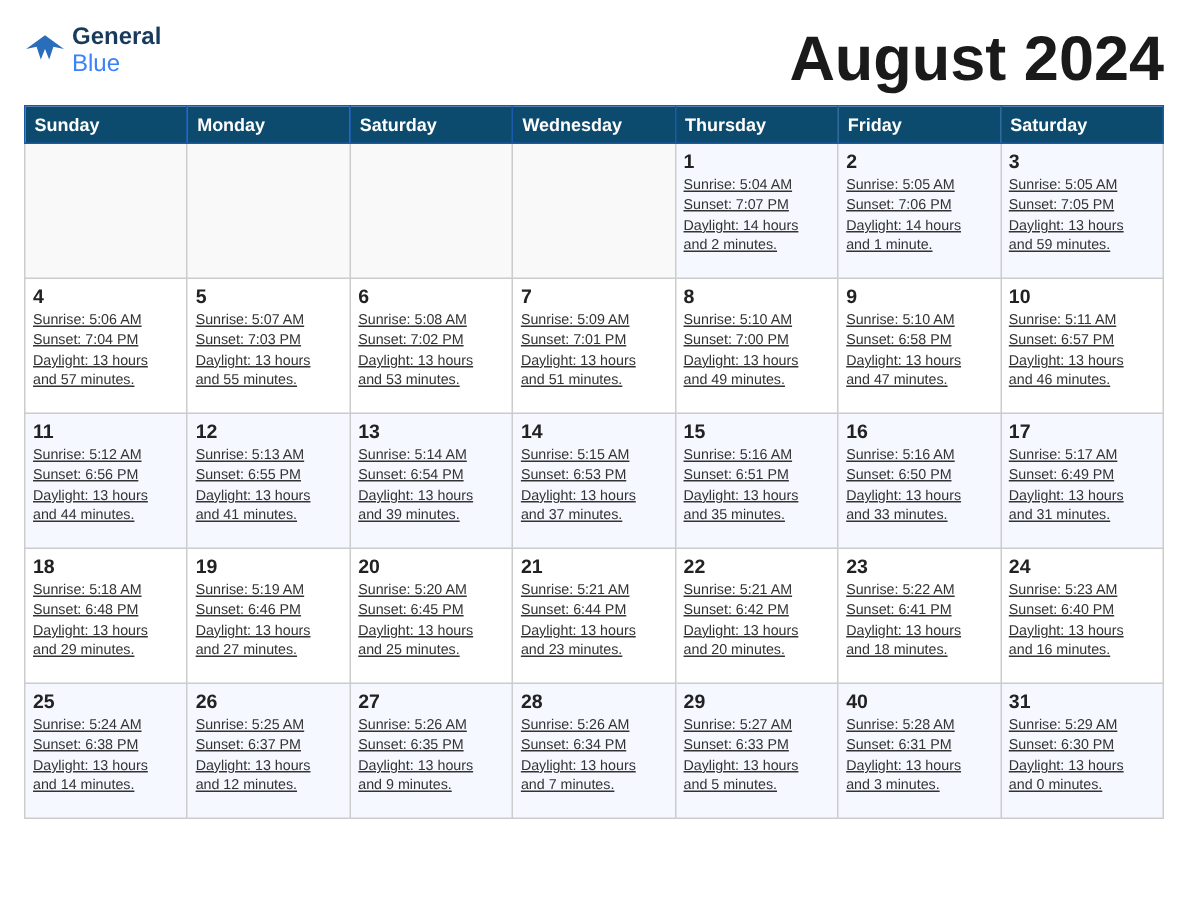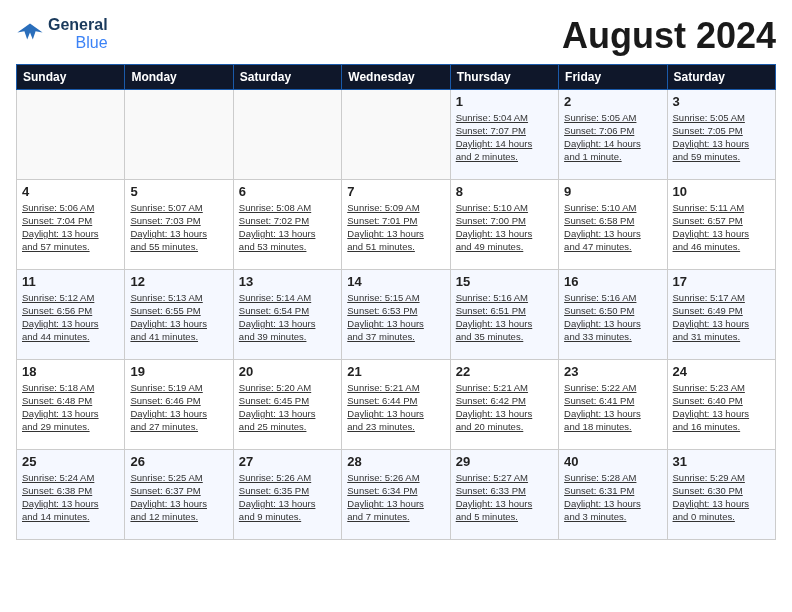--- a/index.html
+++ b/index.html
@@ -29,37 +29,37 @@
     }
     .logo-blue { color: #2a6ebb; }
     .logo-bird {
       width: 28px;
       height: 28px;
     }
     .title-block {
       text-align: right;
     }
     .month-year {
-      font-size: 36px;
+      font-size: 42px;
       font-weight: bold;
       color: #1a1a1a;
       line-height: 1.1;
     }
     .location {
       font-size: 15px;
       color: #333;
       font-weight: 600;
     }
     table {
       width: 100%;
       border-collapse: collapse;
       font-size: 10.5px;
     }
     thead tr th {
-      background: #0f172a;
+      background: #0c4a6e;
       color: #fff;
       font-size: 12px;
       font-weight: bold;
       padding: 5px 6px;
       text-align: left;
       border: 1px solid #1a5aaa;
     }
     tbody tr td {
       border: 1px solid #ccc;
       vertical-align: top;
@@ -91,21 +91,21 @@
     }
   </style>
 </head>
 <body>
 
 <div class="header">
   <div class="logo">
     <svg class="logo-bird" viewBox="0 0 40 40" xmlns="http://www.w3.org/2000/svg">
       <polygon points="20,5 38,18 28,16 24,28 20,18 16,28 12,16 2,18" fill="#2a6ebb"></polygon>
     </svg>
-    <div style="display:flex;flex-direction:column;line-height:1.1;text-align:right;">
+    <div style="display:flex;flex-direction:column;line-height:1.1;">
       <span class="logo-text" style="color:#1a3a5c;font-size:16px;font-weight:bold;">General</span>
       <span class="logo-text logo-blue" style="color:#3b82f6;font-size:16px;font-weight:normal;">Blue</span>
     </div>
   </div>
   <div class="title-block">
     <div class="month-year">August 2024</div>
   </div>
 </div>
 
 <table>

